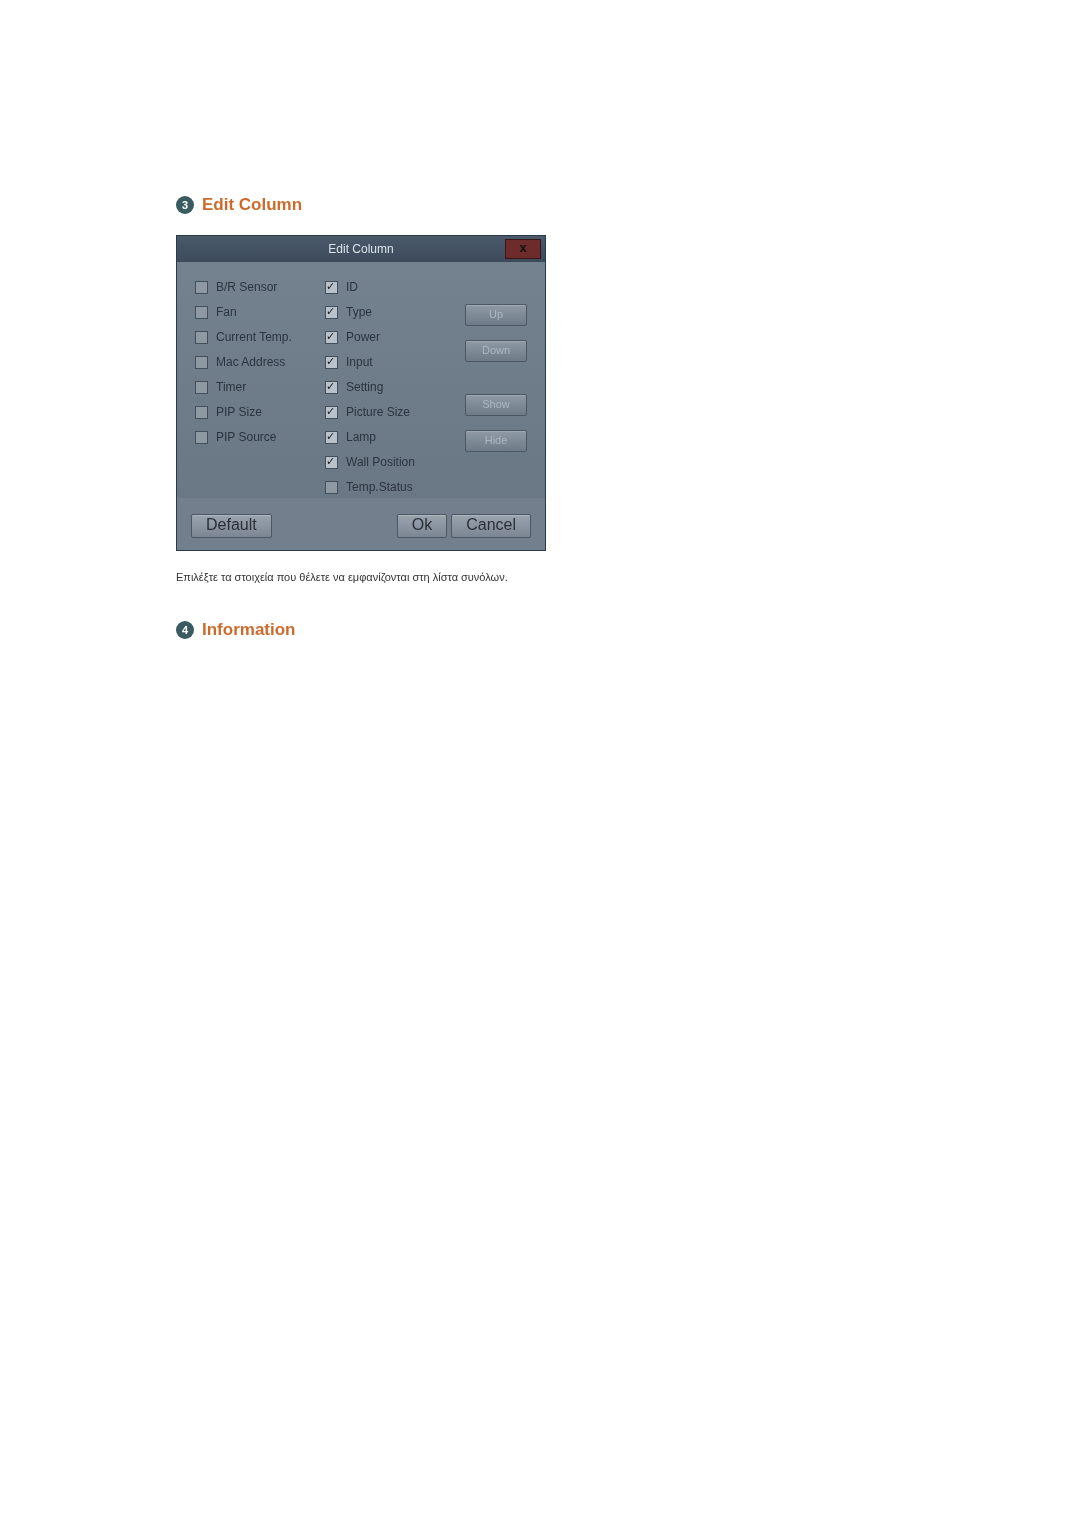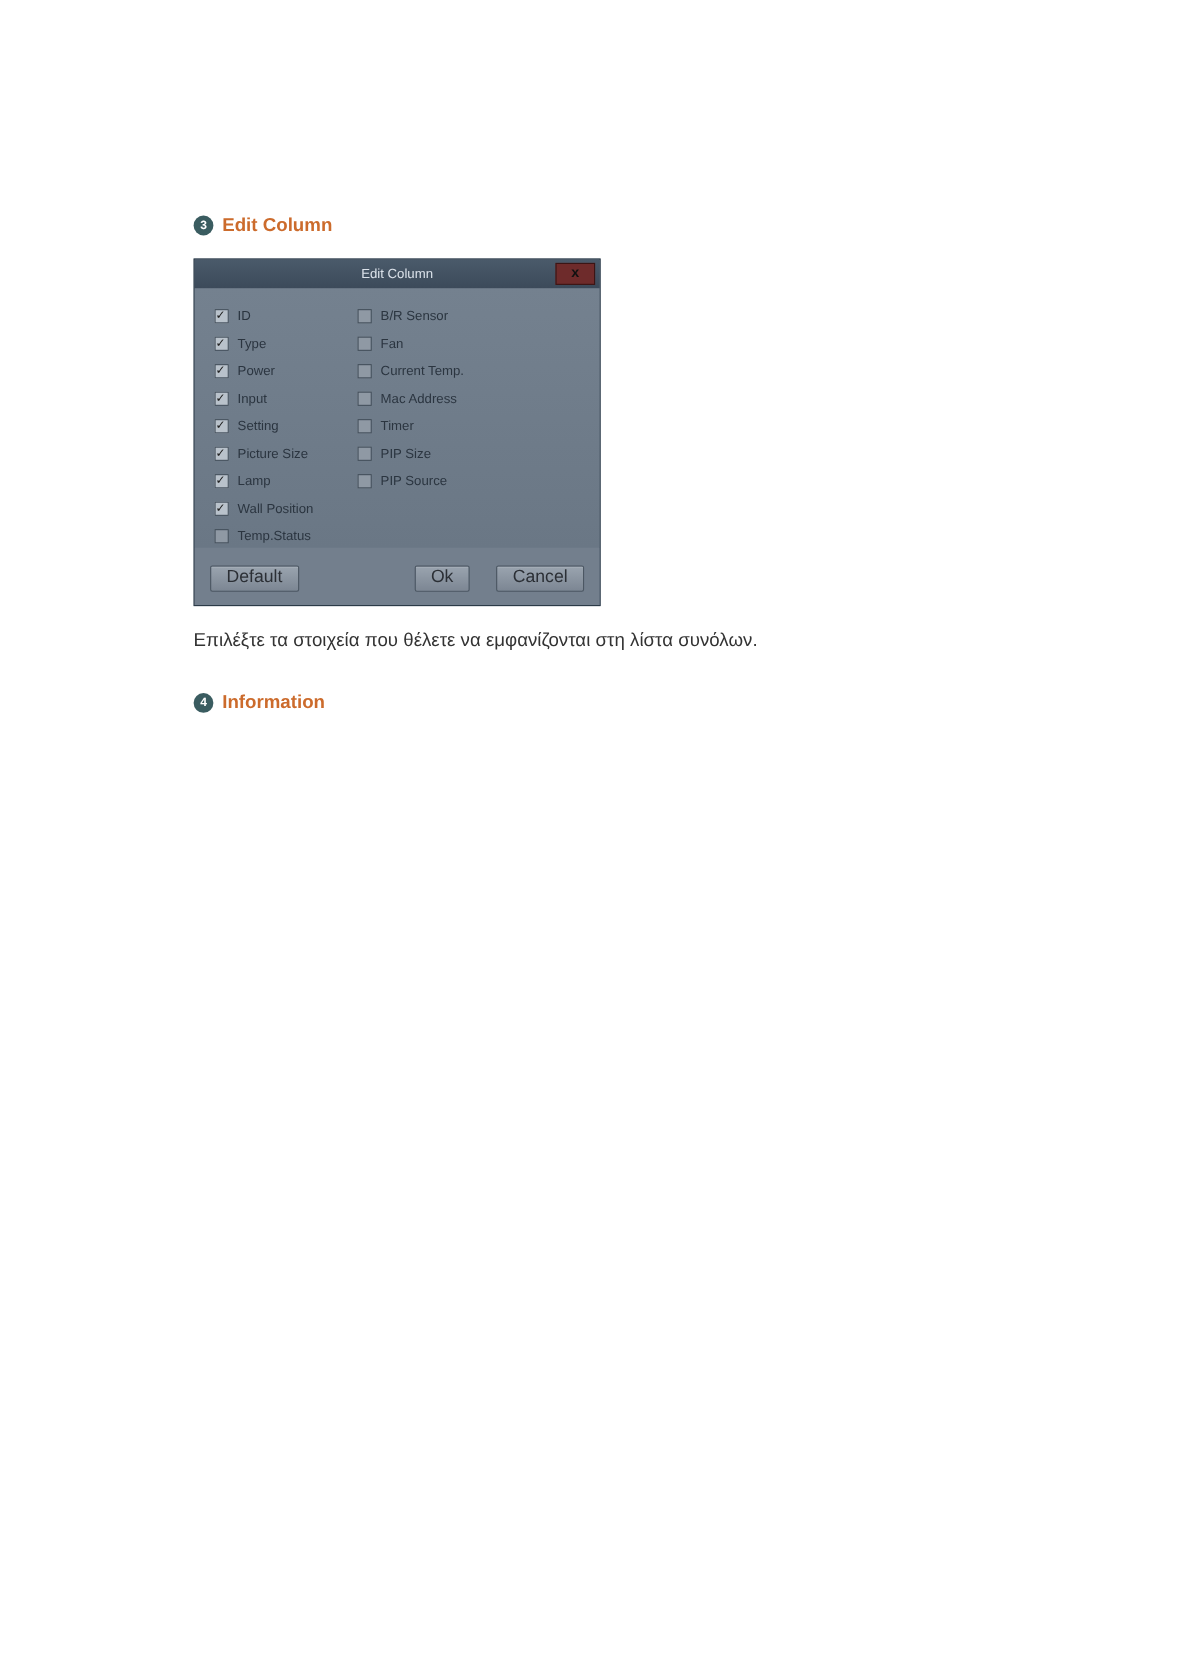--- a/index.html
+++ b/index.html
@@ -31,21 +31,21 @@
     line-height: 18px;
     text-align: center;
     font-weight: bold;
   }
   .section-title {
     color: #cc6b2c;
     font-weight: bold;
     font-size: 17px;
   }
   .caption {
-    font-size: 17px;
+    font-size: 11px;
     color: #333;
     margin: 14px 0 34px 0;
     line-height: 1.5;
   }
 
   
   .dialog {
     width: 368px;
     border: 1px solid #2b3a47;
     background: #707d8c;
@@ -146,21 +146,21 @@
     padding: 0 14px;
     background: linear-gradient(#9aa4af, #7c8693);
     border: 1px solid #4c5763;
     color: #2b2f35;
     font-size: 16px;
     line-height: 20px;
     border-radius: 2px;
     box-shadow: inset 0 1px 0 rgba(255,255,255,0.2);
   }
   .footer-spacer { flex: 1; }
-  .footer-btn + .footer-btn { margin-left: 24px; }
+  .footer-btn + .footer-btn { margin-left: 4px; }
 
   .spacer-row { height: 4px; }
 </style>
 </head>
 <body>
 
 <div class="page">
 
   <div class="section-heading">
     <span class="badge">3</span>
@@ -168,20 +168,51 @@
   </div>
 
   <div class="dialog">
     <div class="dlg-titlebar">
       <span>Edit Column</span>
       <div class="dlg-close">x</div>
     </div>
 
     <div class="dlg-body">
 
+      <div class="col col-mid">
+        <div class="chk-row">
+          <span class="chk unchecked"></span>
+          <span>B/R Sensor</span>
+        </div>
+        <div class="chk-row">
+          <span class="chk unchecked"></span>
+          <span>Fan</span>
+        </div>
+        <div class="chk-row">
+          <span class="chk unchecked"></span>
+          <span>Current Temp.</span>
+        </div>
+        <div class="chk-row">
+          <span class="chk unchecked"></span>
+          <span>Mac Address</span>
+        </div>
+        <div class="chk-row">
+          <span class="chk unchecked"></span>
+          <span>Timer</span>
+        </div>
+        <div class="chk-row">
+          <span class="chk unchecked"></span>
+          <span>PIP Size</span>
+        </div>
+        <div class="chk-row">
+          <span class="chk unchecked"></span>
+          <span>PIP Source</span>
+        </div>
+      </div>
+
       <div class="col col-left">
         <div class="chk-row">
           <span class="chk checked"></span>
           <span>ID</span>
         </div>
         <div class="chk-row">
           <span class="chk checked"></span>
           <span>Type</span>
         </div>
         <div class="chk-row">
@@ -207,51 +238,27 @@
         <div class="chk-row">
           <span class="chk checked"></span>
           <span>Wall Position</span>
         </div>
         <div class="chk-row">
           <span class="chk unchecked"></span>
           <span>Temp.Status</span>
         </div>
       </div>
 
-      <div class="col col-mid">
-        <div class="chk-row">
-          <span class="chk unchecked"></span>
-          <span>B/R Sensor</span>
-        </div>
-        <div class="chk-row">
-          <span class="chk unchecked"></span>
-          <span>Fan</span>
-        </div>
-        <div class="chk-row">
-          <span class="chk unchecked"></span>
-          <span>Current Temp.</span>
-        </div>
-        <div class="chk-row">
-          <span class="chk unchecked"></span>
-          <span>Mac Address</span>
-        </div>
-        <div class="chk-row">
-          <span class="chk unchecked"></span>
-          <span>Timer</span>
-        </div>
-        <div class="chk-row">
-          <span class="chk unchecked"></span>
-          <span>PIP Size</span>
-        </div>
-        <div class="chk-row">
-          <span class="chk unchecked"></span>
-          <span>PIP Source</span>
-        </div>
+      <div class="col col-right">
+        <div class="side-btn dim">Up</div>
+        <div class="side-btn dim">Down</div>
+        <div class="spacer-row"></div>
+        <div class="side-btn dim">Show</div>
+        <div class="side-btn dim">Hide</div>
       </div>
-
 
     </div>
 
     <div class="dlg-footer">
       <div class="footer-btn">Default</div>
       <div class="footer-spacer"></div>
       <div class="footer-btn">Ok</div>
       <div class="footer-btn">Cancel</div>
     </div>
   </div>

